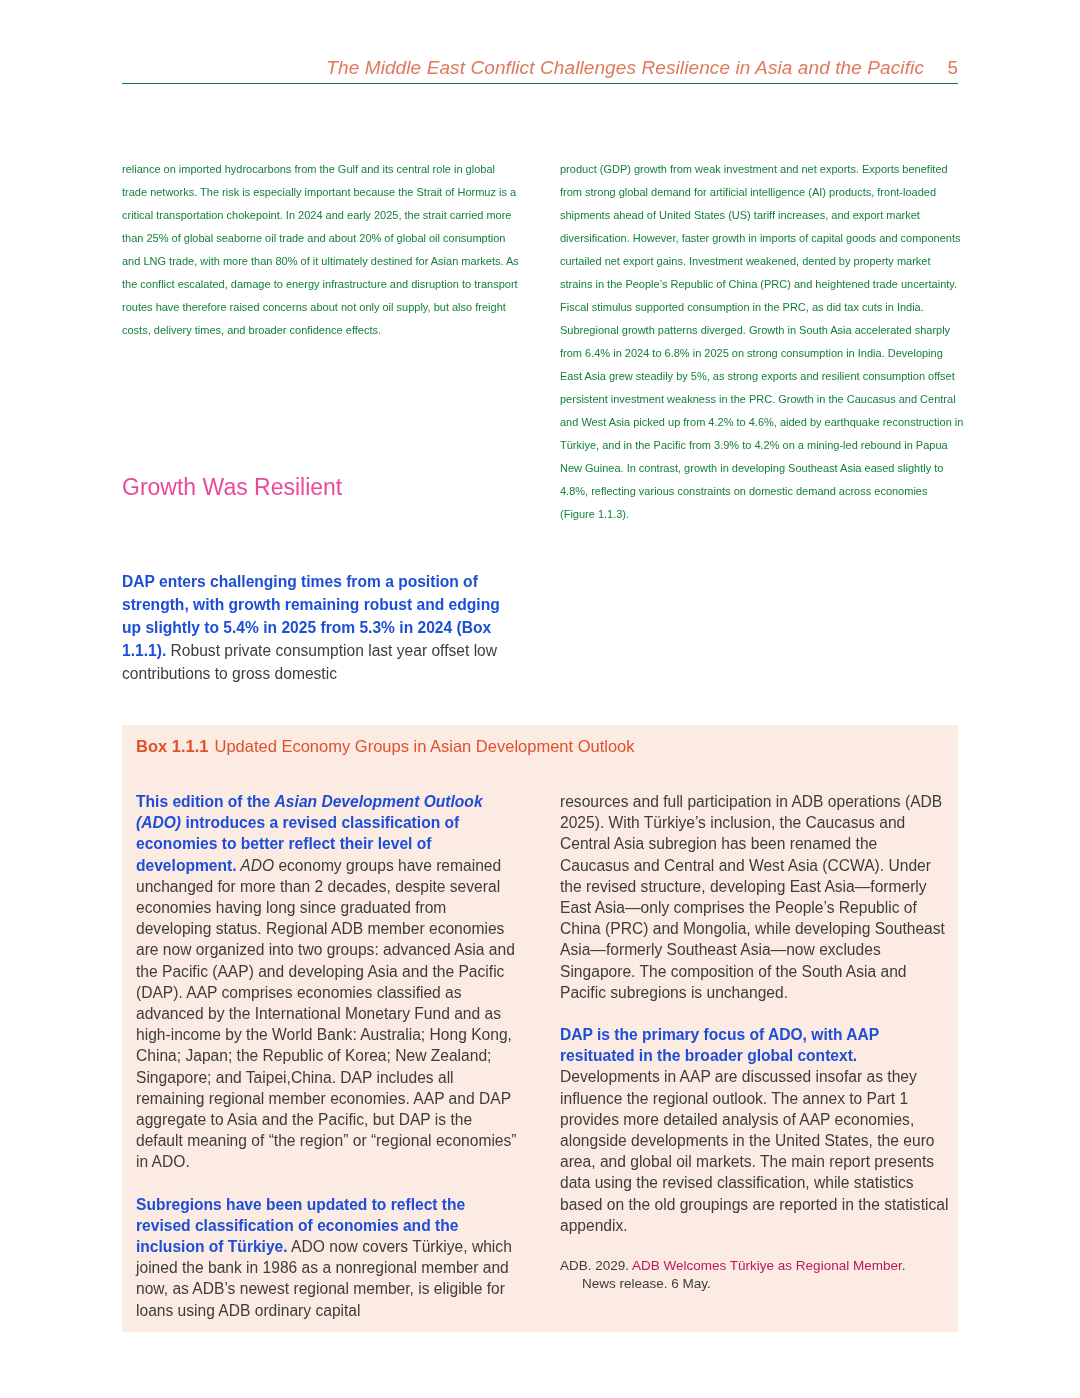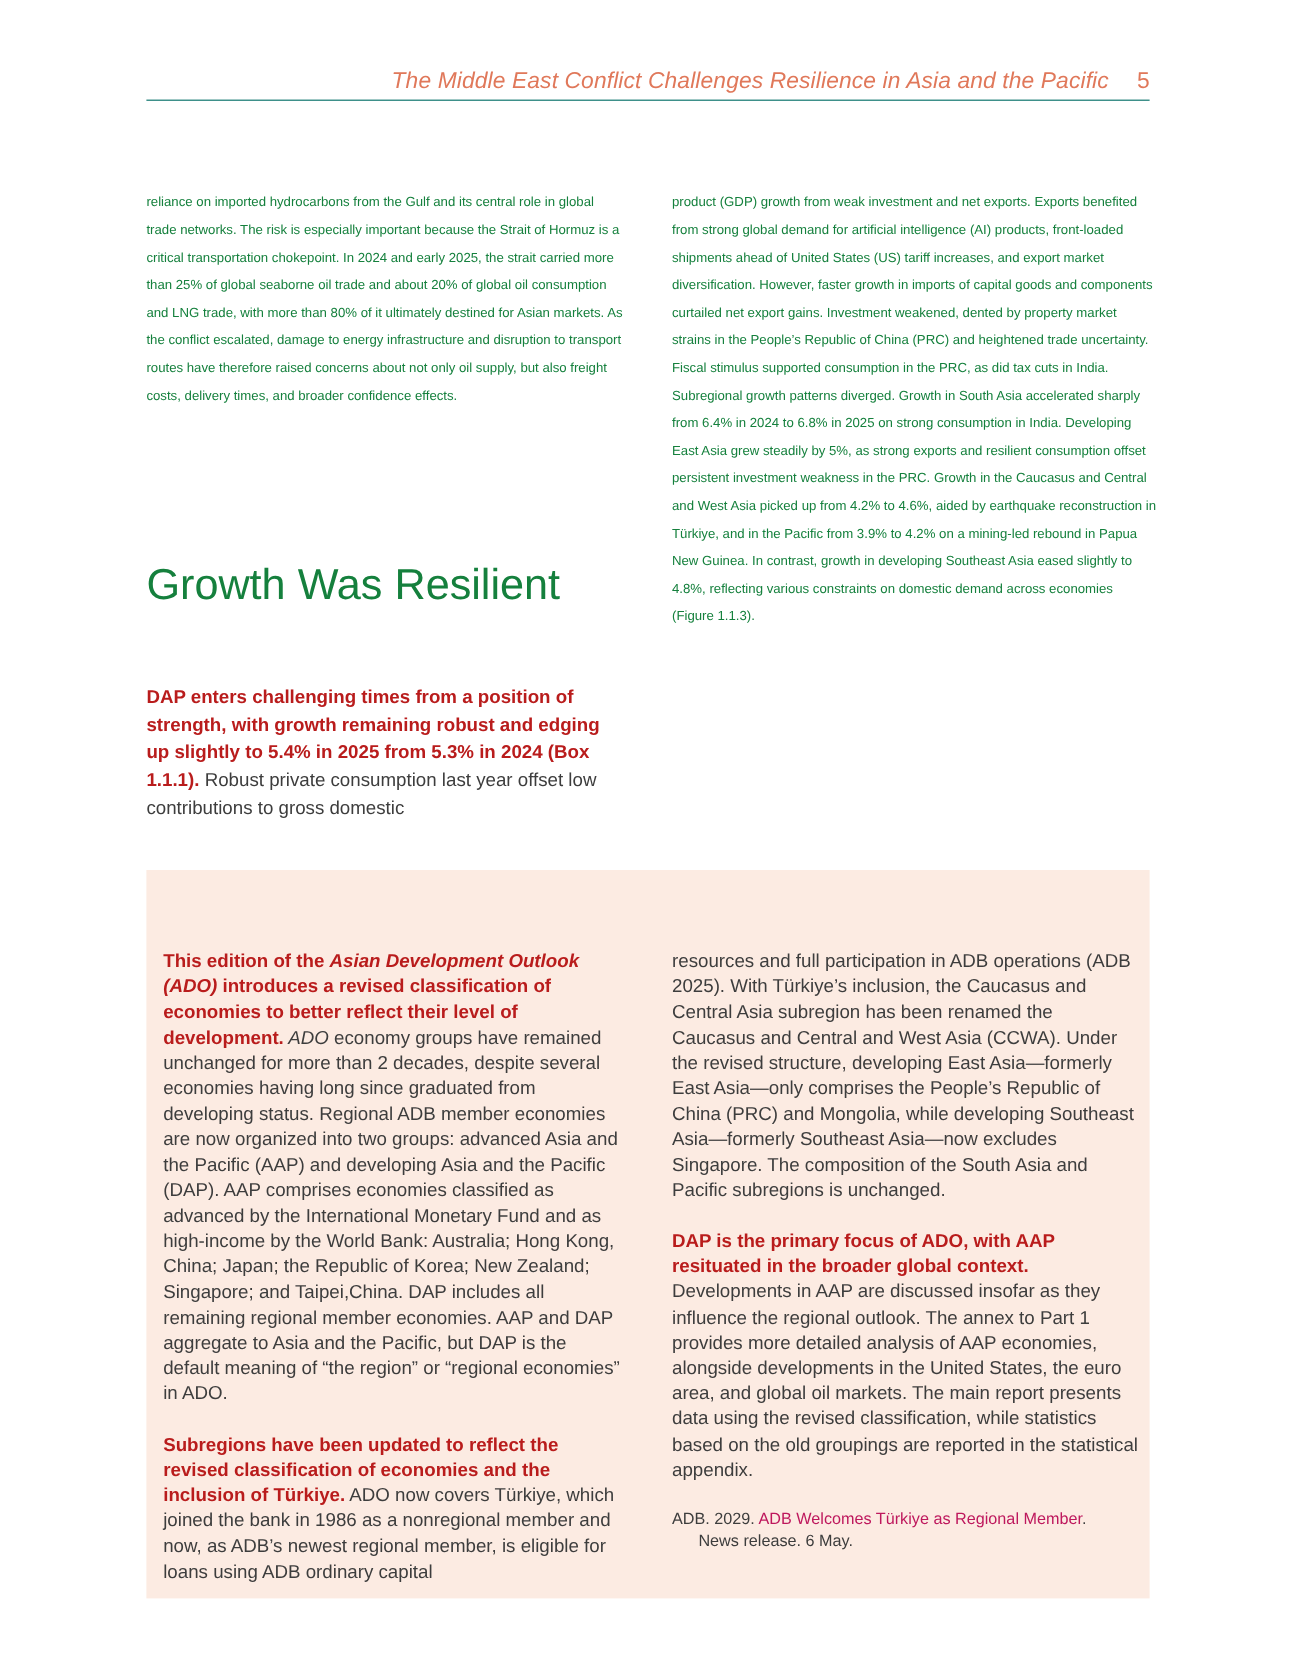--- a/index.html
+++ b/index.html
@@ -11,24 +11,24 @@
   .running-header .rh-title { position: absolute; right: 34px; top: 2px; font-style: italic;
                     font-size: 19px; color: #e0785a; letter-spacing: 0.1px; }
   .running-header .rh-page { position: absolute; right: 0px; top: 2px; font-size: 19px; color: #e0785a; }
 
   .col { position: absolute; font-size: 11px; line-height: 23px; color: #15803d; }
   .col p { margin: 0; }
   .col-left-top { left: 122px; top: 158px; width: 400px; }
   .col-right-top { left: 560px; top: 158px; width: 405px; }
 
   .section-heading { position: absolute; left: 122px; top: 470px; width: 400px;
-                     font-size: 36px; line-height: 34px; color: #15803d; font-weight: normal; margin: 0; }
+                     font-size: 23px; line-height: 34px; color: #ec4899; font-weight: normal; margin: 0; }
   .lead-para { position: absolute; left: 122px; top: 570px; width: 400px;
                font-size: 15.6px; line-height: 23px; color: #3d3d3d; margin: 0; }
-  .lead-para b, .box-col b { color: #b91c1c; }
+  .lead-para b, .box-col b { color: #1d4ed8; }
 
   .box { position: absolute; left: 122px; top: 725px; width: 836px; height: 607px; background: #fcebe2; }
   .box-title { position: absolute; left: 14px; top: 12px; font-size: 16.5px; color: #e0502a; }
   .box-title .box-num { font-weight: bold; margin-right: 6px; }
   .box-col { position: absolute; font-size: 15.6px; line-height: 21.2px; color: #3d3d3d; }
   .box-col p { margin: 0 0 21px 0; }
   .box-col-left { left: 14px; top: 66px; width: 385px; }
   .box-col-right { left: 438px; top: 66px; width: 390px; }
   .ref-label { font-style: italic; font-size: 13px; line-height: 18px; margin-top: 8px; }
   .ref-entry { font-size: 13.5px; line-height: 18px; }
@@ -51,20 +51,23 @@
   <span>Growth Was Resilient</span><br>
 </h2>
 
 <p class="lead-para"><b>DAP enters challenging times from a position of strength, with growth remaining robust and edging up slightly to 5.4% in 2025 from 5.3% in 2024 (Box 1.1.1).</b><span> Robust private consumption last year offset low contributions to gross domestic</span></p>
 
 <div class="col col-right-top">
   <p>product (GDP) growth from weak investment and net exports. Exports benefited from strong global demand for artificial intelligence (AI) products, front-loaded shipments ahead of United States (US) tariff increases, and export market diversification. However, faster growth in imports of capital goods and components curtailed net export gains. Investment weakened, dented by property market strains in the People’s Republic of China (PRC) and heightened trade uncertainty. Fiscal stimulus supported consumption in the PRC, as did tax cuts in India. Subregional growth patterns diverged. Growth in South Asia accelerated sharply from 6.4% in 2024 to 6.8% in 2025 on strong consumption in India. Developing East Asia grew steadily by 5%, as strong exports and resilient consumption offset persistent investment weakness in the PRC. Growth in the Caucasus and Central and West Asia picked up from 4.2% to 4.6%, aided by earthquake reconstruction in Türkiye, and in the Pacific from 3.9% to 4.2% on a mining-led rebound in Papua New Guinea. In contrast, growth in developing Southeast Asia eased slightly to 4.8%, reflecting various constraints on domestic demand across economies (Figure 1.1.3).</p>
 </div>
 
 <div class="box">
+  <div class="box-title">
+    <span class="box-num">Box 1.1.1</span><span>Updated Economy Groups in Asian Development Outlook</span>
+  </div>
 
   <div class="box-col box-col-left">
     <p><b><span>This edition of the </span><i>Asian Development Outlook (ADO)</i><span> introduces a revised classification of economies to better reflect their level of development.</span></b><i> ADO</i><span> economy groups have remained unchanged for more than 2 decades, despite several economies having long since graduated from developing status. Regional ADB member economies are now organized into two groups: advanced Asia and the Pacific (AAP) and developing Asia and the Pacific (DAP). AAP comprises economies classified as advanced by the International Monetary Fund and as high-income by the World Bank: Australia; Hong Kong, China; Japan; the Republic of Korea; New Zealand; Singapore; and Taipei,China. DAP includes all remaining regional member economies. AAP and DAP aggregate to Asia and the Pacific, but DAP is the default meaning of “the region” or “regional economies” in ADO.</span></p>
     <p><b>Subregions have been updated to reflect the revised classification of economies and the inclusion of Türkiye.</b><span> ADO now covers Türkiye, which joined the bank in 1986 as a nonregional member and now, as ADB’s newest regional member, is eligible for loans using ADB ordinary capital</span></p>
   </div>
 
   <div class="box-col box-col-right">
     <p>resources and full participation in ADB operations (ADB 2025). With Türkiye’s inclusion, the Caucasus and Central Asia subregion has been renamed the Caucasus and Central and West Asia (CCWA). Under the revised structure, developing East Asia—formerly East Asia—only comprises the People’s Republic of China (PRC) and Mongolia, while developing Southeast Asia—formerly Southeast Asia—now excludes Singapore. The composition of the South Asia and Pacific subregions is unchanged.</p>
     <p><b>DAP is the primary focus of ADO, with AAP resituated in the broader global context.</b><span> Developments in AAP are discussed insofar as they influence the regional outlook. The annex to Part 1 provides more detailed analysis of AAP economies, alongside developments in the United States, the euro area, and global oil markets. The main report presents data using the revised classification, while statistics based on the old groupings are reported in the statistical appendix.</span></p>
     <div class="ref-entry">

